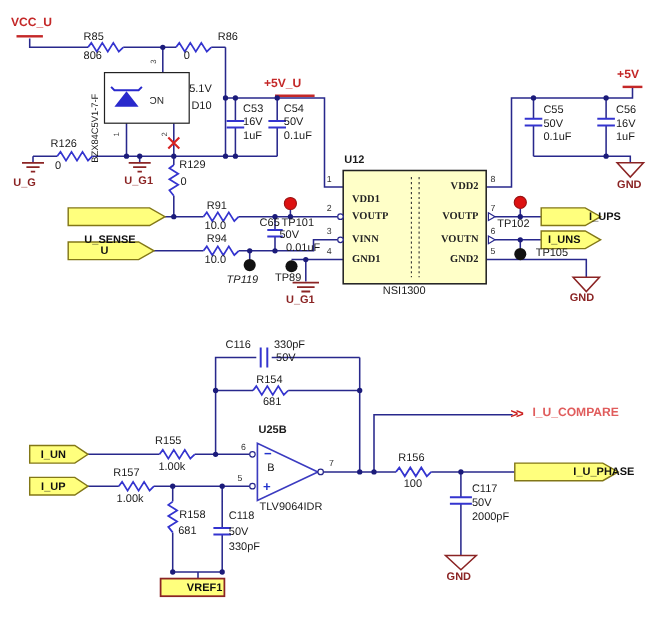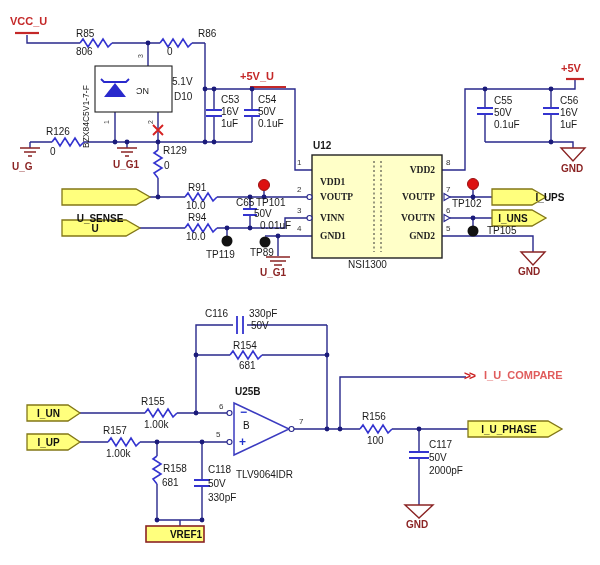--- a/index.html
+++ b/index.html
@@ -231,21 +231,21 @@
 <span class="lbl ref" style="left:560px;top:120px;">1uF</span>
 
 <span class="lbl ref" style="left:188px;top:183px;">R91</span>
 <span class="lbl ref" style="left:186px;top:201px;">10.0</span>
 <span class="lbl ref" style="left:188px;top:213px;">R94</span>
 <span class="lbl ref" style="left:186px;top:232px;">10.0</span>
 <span class="lbl ref" style="left:236px;top:198px;">C65</span>
 <span class="lbl ref" style="left:256px;top:198px;">TP101</span>
 <span class="lbl ref" style="left:254px;top:209px;">50V</span>
 <span class="lbl ref" style="left:260px;top:221px;">0.01uF</span>
-<span class="lbl ref" style="left:206px;top:250px;">TP119</span>
+<span class="lbl ref" style="left:206px;top:250px;font-style:italic;">TP119</span>
 <span class="lbl ref" style="left:250px;top:248px;">TP89</span>
 <span class="lbl ref" style="left:452px;top:199px;">TP102</span>
 <span class="lbl ref" style="left:487px;top:226px;">TP105</span>
 
 <span class="lbl ref" style="left:313px;top:141px;font-weight:bold;">U12</span>
 <span class="lbl ref" style="left:313px;top:260px;margin-left:35px;">NSI1300</span>
 <span class="lbl pinname" style="left:320px;top:166px;margin-top:12px;">VDD1</span>
 <span class="lbl pinname" style="left:320px;top:193px;">VOUTP</span>
 <span class="lbl pinname" style="left:320px;top:214px;">VINN</span>
 <span class="lbl pinname" style="left:320px;top:232px;">GND1</span>
@@ -261,21 +261,21 @@
 <span class="lbl pinnum" style="left:446px;top:186px;">7</span>
 <span class="lbl pinnum" style="left:446px;top:207px;">6</span>
 <span class="lbl pinnum" style="left:446px;top:225px;">5</span>
 
 <span class="lbl tagtxt" style="left:62px;top:182px;width:76px;margin-top:32px;">U_SENSE</span>
 <span class="lbl tagtxt" style="left:62px;top:224px;width:66px;">U</span>
 <span class="lbl tagtxt" style="left:492px;top:193px;width:42px;margin-left:37px;">I_UPS</span>
 <span class="lbl tagtxt" style="left:492px;top:214px;width:42px;">I_UNS</span>
 <span class="lbl tagtxt" style="left:27px;top:409px;width:43px;">I_UN</span>
 <span class="lbl tagtxt" style="left:27px;top:438px;width:43px;">I_UP</span>
-<span class="lbl tagtxt" style="left:468px;top:425px;width:82px;">I_U_PHASE</span>
+<span class="lbl tagtxt" style="left:468px;top:425px;width:82px;padding-left:40px;">I_U_PHASE</span>
 <span class="lbl tagtxt" style="left:146px;top:530px;width:80px;">VREF1</span>
 
 <span class="lbl chev" style="left:464px;top:370px;">&gt;&gt;</span>
 <span class="lbl cmp" style="left:484px;top:370px;">I_U_COMPARE</span>
 
 <span class="lbl ref" style="left:205px;top:309px;">C116</span>
 <span class="lbl ref" style="left:249px;top:309px;">330pF</span>
 <span class="lbl ref" style="left:251px;top:321px;">50V</span>
 <span class="lbl ref" style="left:233px;top:341px;">R154</span>
 <span class="lbl ref" style="left:239px;top:361px;">681</span>
@@ -294,15 +294,15 @@
 <span class="lbl ref" style="left:429px;top:453px;">50V</span>
 <span class="lbl ref" style="left:429px;top:466px;text-align:right;">2000pF</span>
 
 <span class="lbl ref" style="left:235px;top:387px;font-weight:bold;">U25B</span>
 <span class="lbl opsign" style="left:240px;top:406px;">−</span>
 <span class="lbl" style="left:243px;top:421px;font-size:10px;color:#111;">B</span>
 <span class="lbl opsign" style="left:239px;top:436px;">+</span>
 <span class="lbl pinnum" style="left:219px;top:403px;">6</span>
 <span class="lbl pinnum" style="left:216px;top:431px;">5</span>
 <span class="lbl pinnum" style="left:299px;top:418px;">7</span>
-<span class="lbl ref" style="left:236px;top:470px;">TLV9064IDR</span>
+<span class="lbl ref" style="left:236px;top:457px;">TLV9064IDR</span>
 
 </div>
 
 </body></html>

